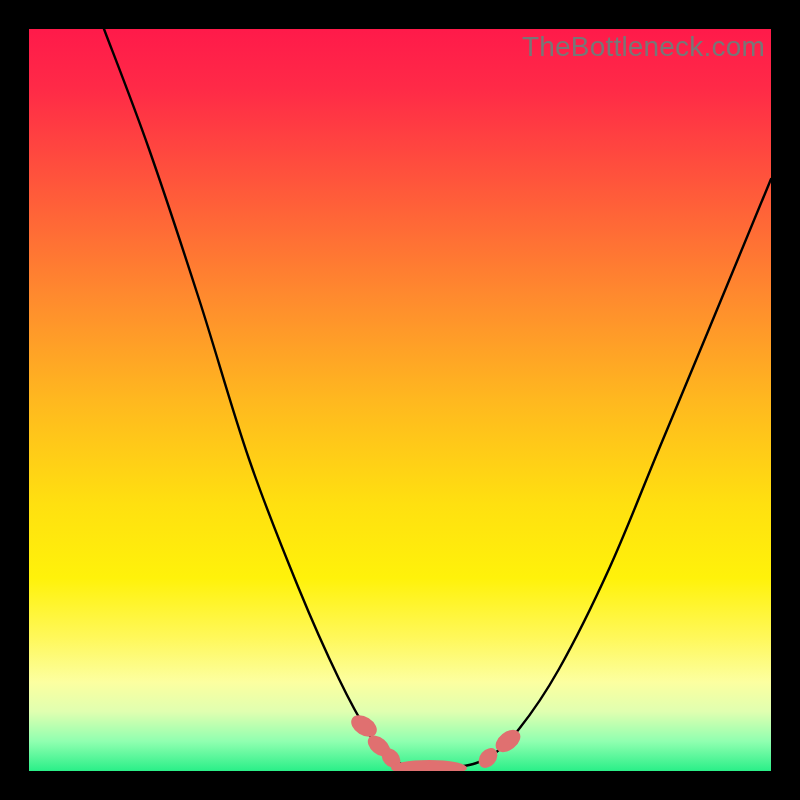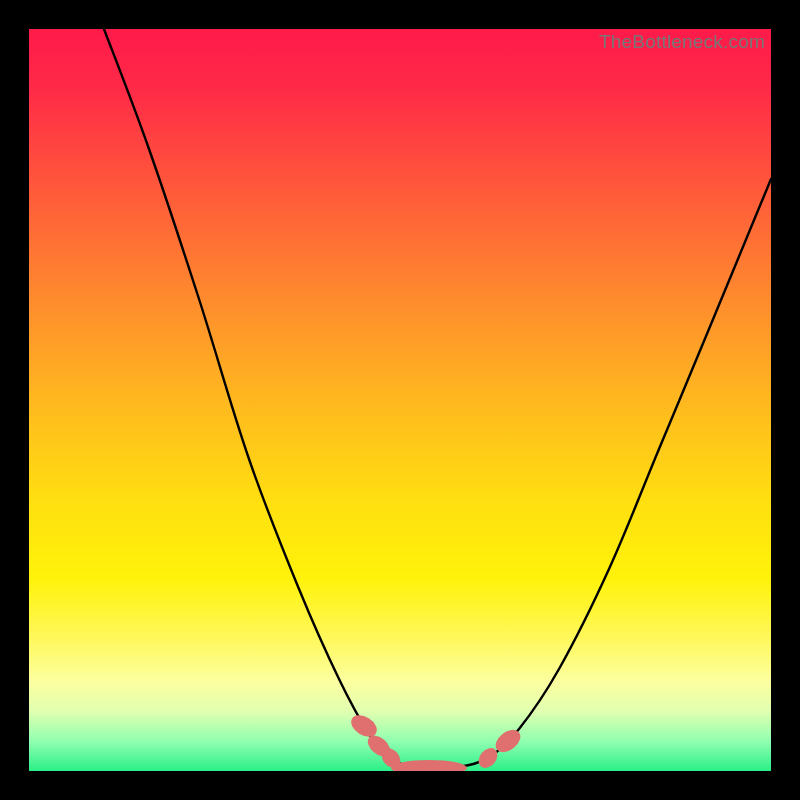--- a/index.html
+++ b/index.html
@@ -29,21 +29,21 @@
       #e0ffb0 92%,
       #90ffb0 96%,
       #2aef88 100%
     );
   }
   .watermark {
     position: absolute;
     top: 2px;
     right: 6px;
     font-family: Arial, Helvetica, sans-serif;
-    font-size: 19px;
+    font-size: 28px;
     color: #777;
     letter-spacing: 0.2px;
     user-select: none;
   }
   svg.curve {
     position: absolute;
     left: 0; top: 0;
     width: 742px;
     height: 742px;
   }

